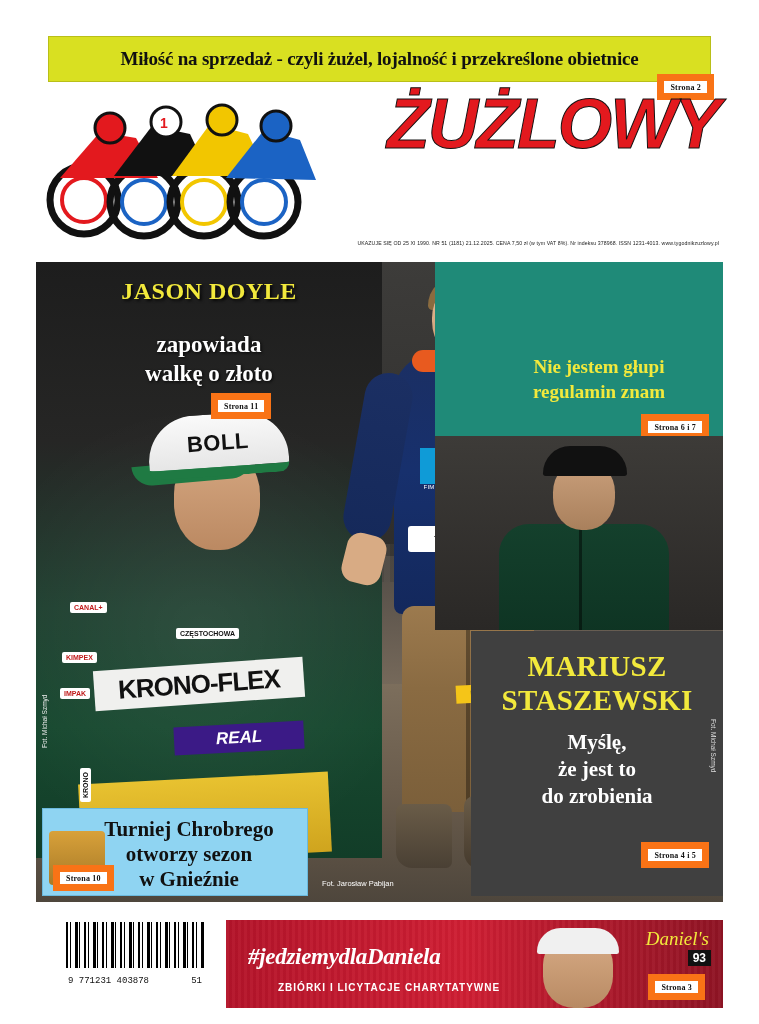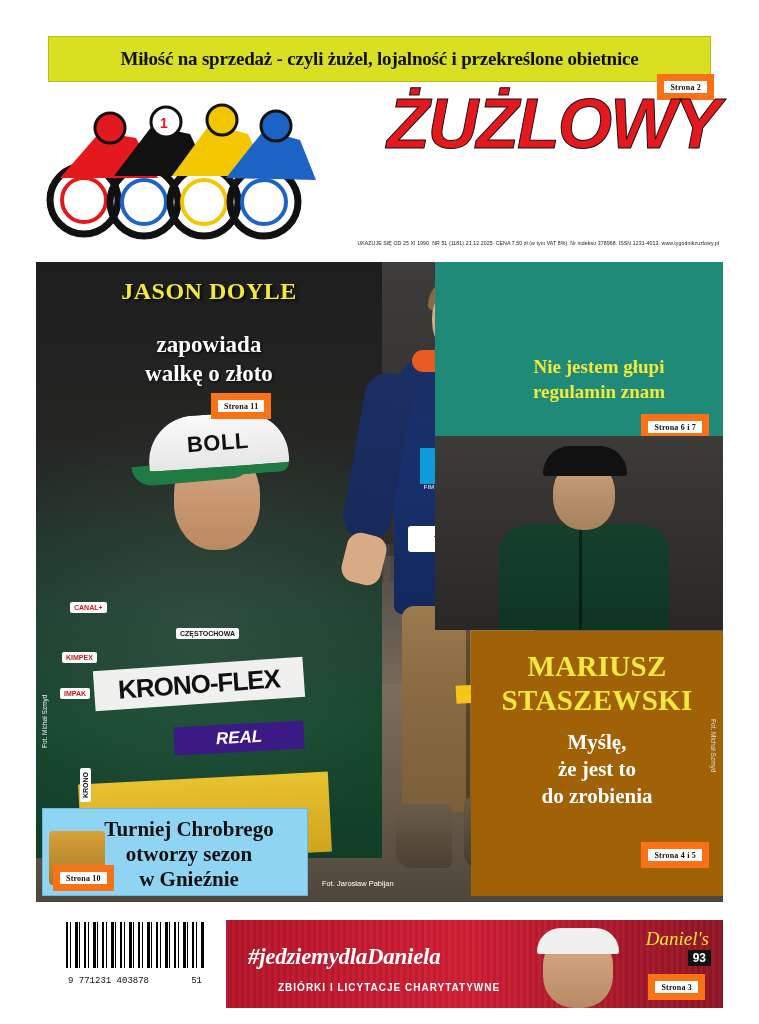--- a/index.html
+++ b/index.html
@@ -418,21 +418,21 @@
   .coach-zip {
     position: absolute; left: 50%; top: 88px; width: 3px; height: 110px;
     background: rgba(0,0,0,.45);
   }
 
   
   .panel-stasz {
     position: absolute;
     right: 0; bottom: 6px;
     width: 252px; height: 265px;
-    background: #a16207;
+    background: #404040;
     margin-top: 46px;
   }
   .st-title {
     position: absolute; left: 0; right: 0; top: 18px;
     text-align: center;
     font-family: "Liberation Serif", serif;
     font-weight: bold;
     font-size: 29px;
     line-height: 34px;
     color: #f2e93c;

